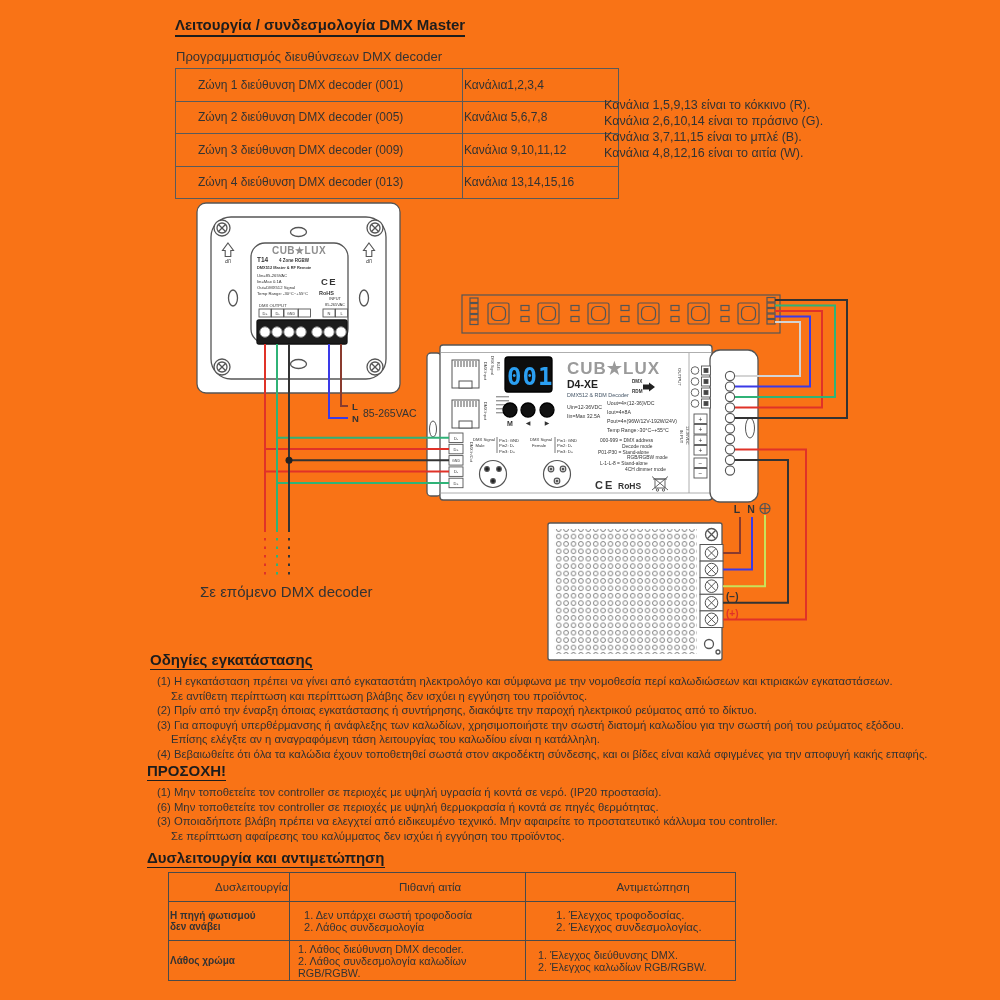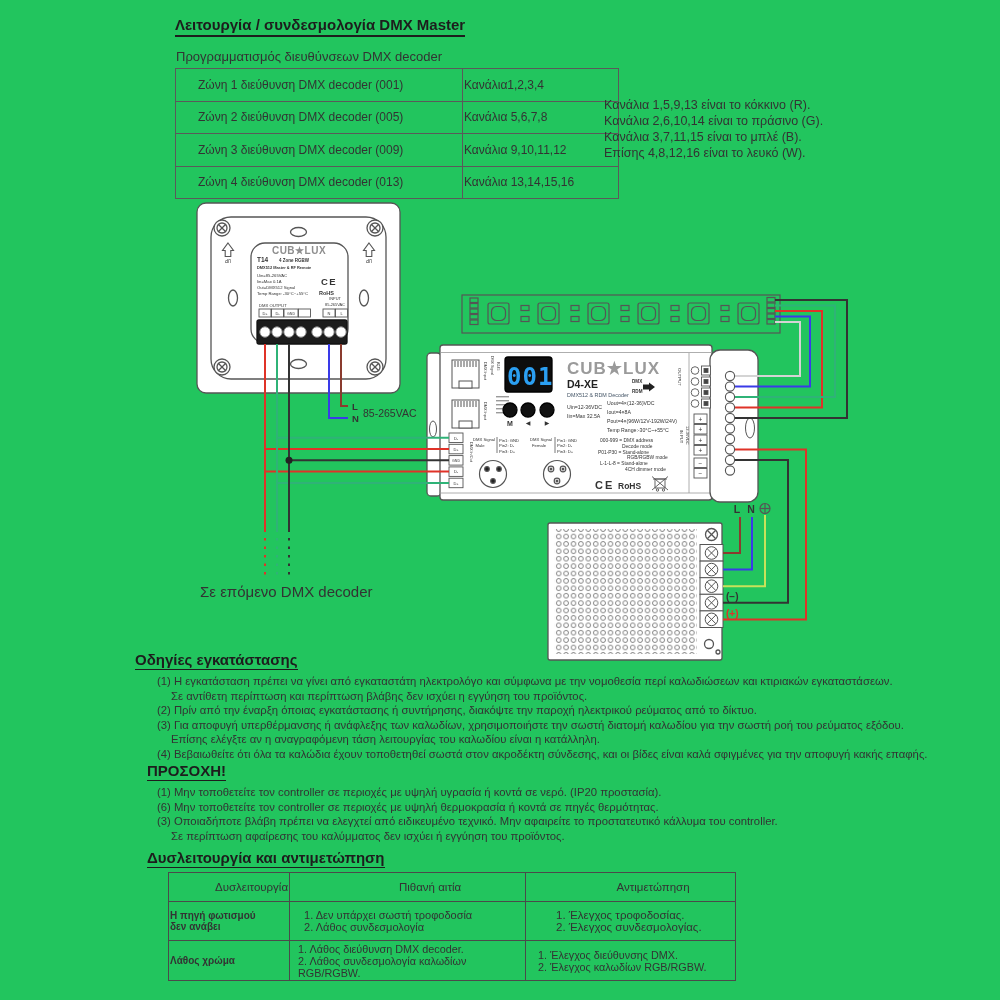--- a/index.html
+++ b/index.html
@@ -1,16 +1,16 @@
 <!DOCTYPE html>
 <html><head>
 <meta charset="utf-8">
 <style>
   html,body{margin:0;padding:0;background:#fff;}
-  .page{position:relative;width:1000px;height:1000px;background:#22c55e;
+  .page{position:relative;width:1000px;height:1000px;background:#f97316;
         font-family:"Liberation Sans",sans-serif;color:#2b2b2b;overflow:hidden;}
   .abs{position:absolute;}
   .title{left:175px;top:16px;font-size:15px;font-weight:bold;color:#1d1d1d;
          border-bottom:2px solid #1d1d1d;padding-bottom:2px;}
   .subtitle{left:176px;top:49px;font-size:13px;color:#333;}
   table.zones{position:absolute;left:175px;top:68px;border-collapse:collapse;table-layout:fixed;}
   table.zones td{border:1.5px solid #5a5a5a;font-size:12px;height:29.5px;color:#333;}
   td.zc1{width:263px;padding-left:22px;}
   td.zc2{width:153px;}
   .notes{left:604px;top:97px;font-size:12.5px;line-height:16px;color:#333;}
@@ -55,21 +55,21 @@
       <td class="zc1">Ζώνη 4 διεύθυνση DMX decoder (013)</td>
       <td class="zc2">Κανάλια 13,14,15,16</td>
         </tr>
   </tbody>
     </table>
 
   <div class="abs notes">
     <div>Κανάλια 1,5,9,13 είναι το κόκκινο (R).</div>
     <div>Κανάλια 2,6,10,14 είναι το πράσινο (G).</div>
     <div>Κανάλια 3,7,11,15 είναι το μπλέ (B).</div>
-    <div>Επίσης 4,8,12,16 είναι το λευκό (W).</div>
+    <div>Κανάλια 4,8,12,16 είναι το αιτία (W).</div>
   </div>
 
   <svg class="abs" style="left:0;top:0;" width="1000" height="680" viewBox="0 0 1000 680">
     <defs>
       <pattern id="vent" width="7.4" height="7.4" patternUnits="userSpaceOnUse">
         <circle cx="3.7" cy="3.7" r="2.35" fill="none" stroke="#787878" stroke-width="0.9"></circle>
       </pattern>
     </defs>
 
     <g stroke="#555" fill="none" stroke-width="1.2">
@@ -459,21 +459,21 @@
         <circle cx="765" cy="508.5" r="5"></circle>
         <line x1="765" y1="503.5" x2="765" y2="513.5"></line>
           <line x1="760" y1="508.5" x2="770" y2="508.5"></line>
       </g>
       <text x="726" y="600" font-size="10" font-weight="bold">(−)</text>
       <text x="726" y="617" font-size="10" font-weight="bold" fill="#e03228">(+)</text>
       <text x="200" y="597" font-size="15" fill="#333">Σε  επόμενο DMX decoder</text>
     </g>
   </svg>
 
-  <div class="abs" style="left:135px;top:651px;">
+  <div class="abs" style="left:150px;top:651px;">
     <span class="sec-head">Οδηγίες εγκατάστασης</span>
   </div>
   <div class="abs body-lines" style="left:157px;top:674px;width:835px;">
     <div>(1) Η εγκατάσταση πρέπει να γίνει από εγκαταστάτη ηλεκτρολόγο και σύμφωνα με την νομοθεσία περί καλωδιώσεων και κτιριακών εγκαταστάσεων.</div>
     <div class="ind">Σε αντίθετη περίπτωση και περίπτωση βλάβης δεν ισχύει η εγγύηση του προϊόντος.</div>
     <div>(2) Πρίν από την έναρξη όποιας εγκατάστασης ή συντήρησης, διακόψτε την παροχή ηλεκτρικού ρεύματος από το δίκτυο.</div>
     <div>(3) Για αποφυγή υπερθέρμανσης ή ανάφλεξης των καλωδίων, χρησιμοποιήστε την σωστή διατομή καλωδίου για την σωστή ροή του ρεύματος  εξόδου.</div>
     <div class="ind">Επίσης ελέγξτε αν η αναγραφόμενη τάση λειτουργίας του καλωδίου είναι η κατάλληλη.</div>
     <div>(4) Βεβαιωθείτε ότι όλα τα καλώδια έχουν τοποθετηθεί σωστά στον ακροδέκτη σύνδεσης, και οι βίδες είναι καλά σφιγμένες για την αποφυγή κακής επαφής.</div>
   </div>

